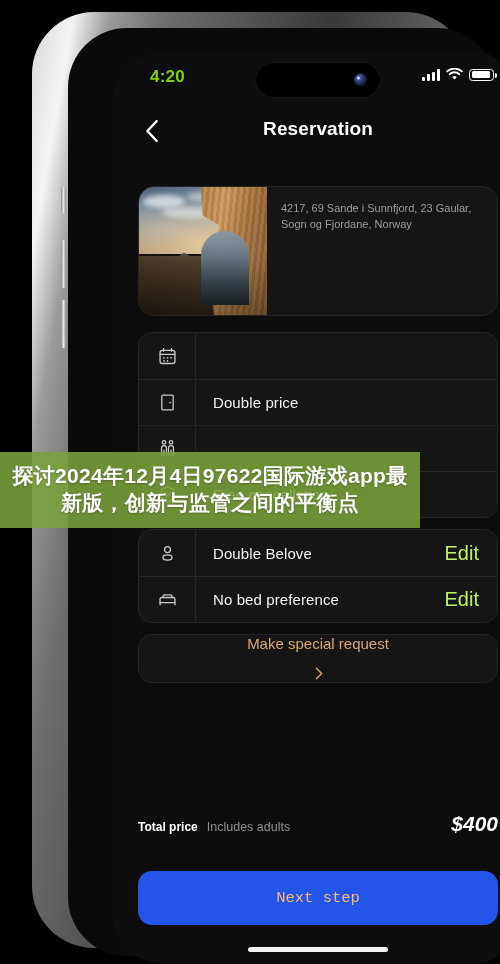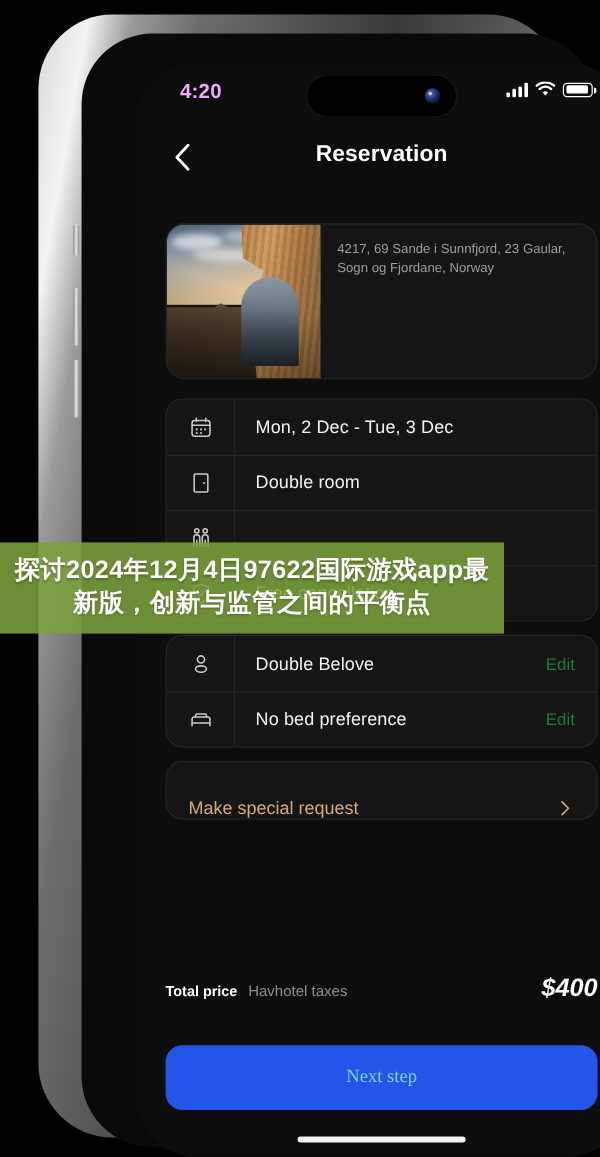--- a/index.html
+++ b/index.html
@@ -27,21 +27,21 @@
   
   .btn-side{ position:absolute; background:linear-gradient(90deg,#8a8a8a,#e6e6e6,#8e8e8e); border-radius:2px; }
   .btn-silent{ left:29px; top:175px; width:5px; height:26px; }
   .btn-volup{  left:29px; top:228px; width:5px; height:48px; }
   .btn-voldn{  left:29px; top:288px; width:5px; height:48px; }
   .btn-power{  left:466px; top:250px; width:5px; height:74px;
                background:linear-gradient(90deg,#8e8e8e,#e6e6e6,#8a8a8a); }
 
   
   .statusbar{ position:absolute; left:0; top:0; width:412px; height:56px; }
-  .clock{ position:absolute; left:38px; top:15px; font-size:17px; font-weight:bold; color:#f0abfc; letter-spacing:.2px; }
+  .clock{ position:absolute; left:38px; top:15px; font-size:17px; font-weight:bold; color:#84cc16; letter-spacing:.2px; }
   .island{
     position:absolute; left:50%; transform:translateX(-50%); top:10px;
     width:126px; height:36px; border-radius:18px; background:#000;
     box-shadow:inset 0 0 0 1px #181818;
   }
   .island-cam{
     position:absolute; right:14px; top:50%; transform:translateY(-50%);
     width:13px; height:13px; border-radius:50%;
     background:radial-gradient(circle at 38% 34%, #5e6fb4 0%, #27306a 42%, #0b0d20 75%, #05060f 100%);
   }
@@ -101,35 +101,35 @@
 
   .rows{ position:absolute; left:26px; top:176px; width:360px; }
   .grp{ background:#151515; border:1px solid #262626; border-radius:14px; overflow:hidden; }
   .grp + .grp{ margin-top:11px; }
   .row{ display:flex; align-items:center; height:46px; position:relative; }
   .row + .row::before{ content:""; position:absolute; left:0; right:0; top:0; height:1px; background:#262626; }
   .row-ico{ width:56px; flex:none; display:flex; align-items:center; justify-content:center; color:#c9c9c9; }
   .row-ico svg{ width:21px; height:21px; display:block; }
   .row-div{ width:1px; align-self:stretch; background:#262626; }
   .row-txt{ flex:1; padding-left:17px; font-size:15px; color:#f2f2f2; letter-spacing:.1px; white-space:nowrap; overflow:hidden; }
-  .row-edit{ padding-right:18px; font-size:14px; color:#15803d; cursor:pointer; }
-  .row-special{ height:47px; padding:0 18px; display:flex; align-items:flex-end; justify-content:space-between; }
+  .row-edit{ padding-right:18px; font-size:20px; color:#bef264; cursor:pointer; }
+  .row-special{ height:47px; padding:0 18px; display:flex; align-items:center; justify-content:space-between;flex-direction:column; }
   .row-special .t{ font-size:15px; color:#d9a877; }
   .chev{ color:#d9a877; }
   .chev svg{ width:17px; height:17px; display:block; }
 
   
   .price{ position:absolute; left:26px; right:26px; top:656px; display:flex; align-items:baseline; }
   .price-lbl{ font-size:12px; font-weight:bold; color:#fff; }
   .price-sub{ font-size:12.5px; color:#8e8e8e; margin-left:9px; }
   .price-val{ margin-left:auto; font-size:21px; font-weight:bold; color:#fff;font-style:italic; }
   .cta{
     position:absolute; left:26px; right:26px; top:715px; height:54px;
     background:#2255e8; border:none; border-radius:14px;
-    color:#7dd3fc; font-size:15.5px; font-family:Liberation Serif, serif; cursor:pointer;
+    color:#fdba74; font-size:15.5px; font-family:Liberation Mono, monospace; cursor:pointer;
   }
   .home-ind{ position:absolute; left:50%; transform:translateX(-50%); bottom:12px;
              width:140px; height:5px; border-radius:3px; background:#f2f2f2; }
 
   
   .banner{
     position:absolute; left:0; top:452px; width:420px; height:76px;
     background:rgba(122,160,58,.88);
     display:flex; align-items:center; justify-content:center;
     z-index:40; padding:0 8px;
@@ -215,32 +215,31 @@
                     <rect x="3.5" y="5" width="17" height="15" rx="2.5"></rect>
                     <path d="M7.5 3v3M16.5 3v3M3.5 9.5h17" stroke-linecap="round"></path>
                     <circle cx="8" cy="13.5" r="1" fill="currentColor" stroke="none"></circle>
                     <circle cx="12" cy="13.5" r="1" fill="currentColor" stroke="none"></circle>
                     <circle cx="16" cy="13.5" r="1" fill="currentColor" stroke="none"></circle>
                     <circle cx="8" cy="17" r="1" fill="currentColor" stroke="none"></circle>
                     <circle cx="12" cy="17" r="1" fill="currentColor" stroke="none"></circle>
                   </svg>
                 </div>
                 <div class="row-div"></div>
-                <div class="row-txt">Mon, 2 Dec - Tue, 3 Dec</div>
               </div>
 
               <div class="row">
                 <div class="row-ico">
                   <svg viewBox="0 0 24 24" fill="none" stroke="currentColor" stroke-width="1.5">
                     <rect x="5.5" y="3.5" width="13" height="17" rx="1.2"></rect>
                     <circle cx="15" cy="12" r="1" fill="currentColor" stroke="none"></circle>
                   </svg>
                 </div>
                 <div class="row-div"></div>
-                <div class="row-txt">Double room</div>
+                <div class="row-txt">Double price</div>
               </div>
 
               <div class="row">
                 <div class="row-ico">
                   <svg viewBox="0 0 24 24" fill="none" stroke="currentColor" stroke-width="1.5">
                     <circle cx="8" cy="5" r="2"></circle>
                       <circle cx="16" cy="5" r="2"></circle>
                     <path d="M5.2 20v-8.5a2.8 2.8 0 0 1 5.6 0V20M8 14v6M13.2 20v-8.5a2.8 2.8 0 0 1 5.6 0V20M16 14v6" stroke-linecap="round"></path>
                   </svg>
                 </div>
@@ -291,21 +290,21 @@
                   <svg viewBox="0 0 24 24">
                       <path d="M9 4.5 16.5 12 9 19.5" stroke="currentColor" stroke-width="1.9" fill="none" stroke-linecap="round" stroke-linejoin="round"></path>
                     </svg>
                 </div>
               </div>
             </div>
           </div>
 
           <div class="price">
             <span class="price-lbl">Total price</span>
-            <span class="price-sub">Havhotel taxes</span>
+            <span class="price-sub">Includes adults</span>
             <span class="price-val">$400</span>
           </div>
 
           <button class="cta">Next step</button>
 
           <div class="home-ind"></div>
         </div>
 
       </div>
     </div>

